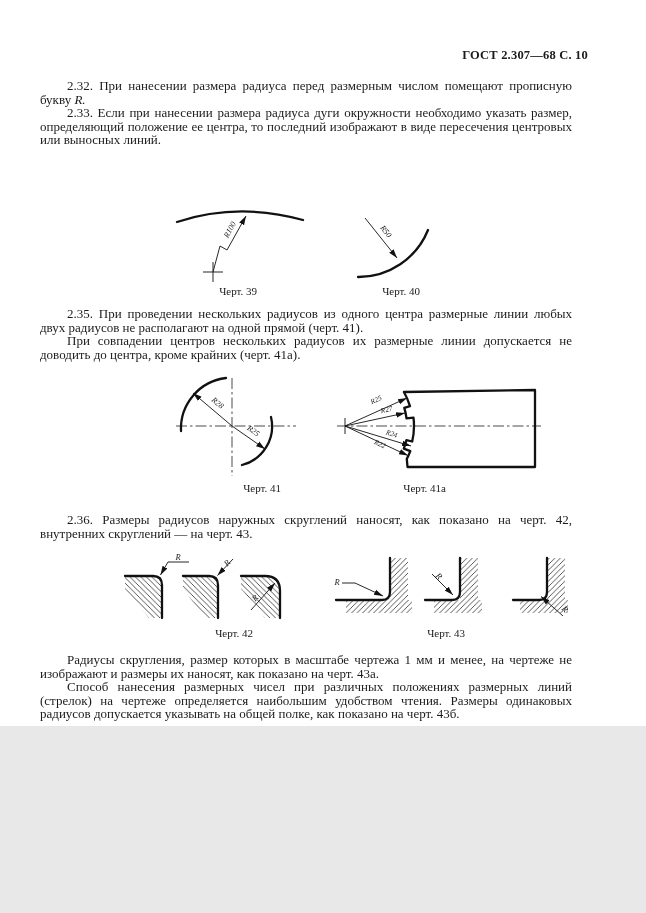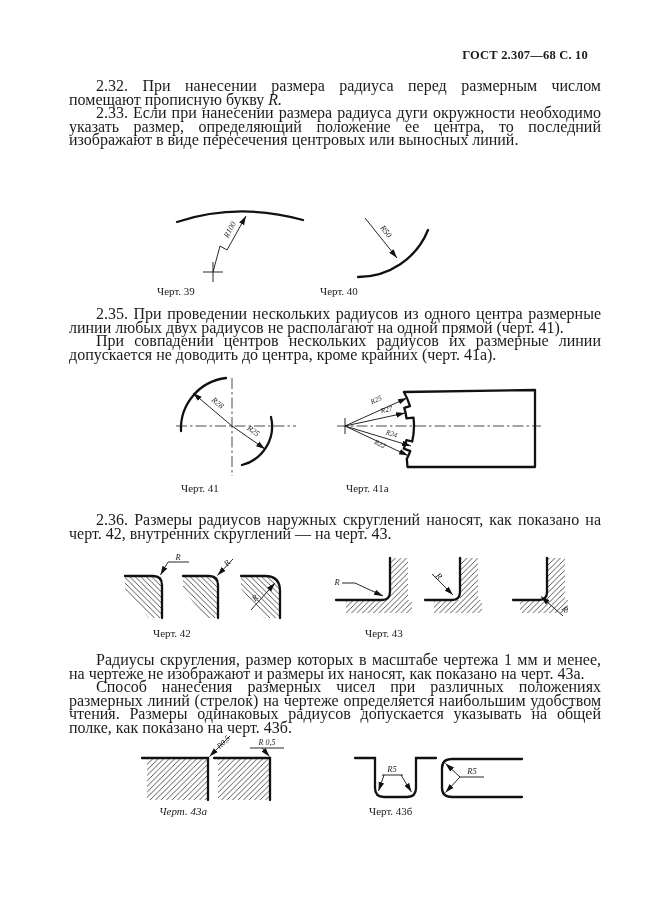--- a/index.html
+++ b/index.html
@@ -1,25 +1,25 @@
 <!DOCTYPE html>
 <html><head>
 <meta charset="utf-8">
 <style>
   html,body{margin:0;padding:0;background:#e8e8e8;}
-  .page{position:relative;width:646px;height:913px;background:#ffffff;
+  .page{position:relative;width:646px;height:726px;background:#ffffff;
         font-family:"Liberation Serif",serif;color:#1b1b1b;overflow:hidden;}
   .hdr{position:absolute;top:48px;left:0;width:588px;text-align:right;
        font-size:12.5px;font-weight:bold;letter-spacing:0.2px;}
-  .tb{position:absolute;left:69px;width:532px;font-size:16px;line-height:13.6px;
+  .tb{position:absolute;left:40px;width:532px;font-size:13px;line-height:13.6px;
       text-align:justify;}
   .tb p{margin:0;text-indent:27px;}
   .it{font-style:italic;}
   .fig{position:absolute;}
-  .cap{position:absolute;width:100px;text-align:left;font-size:11px;}
+  .cap{position:absolute;width:100px;text-align:right;font-size:11px;}
   svg{display:block;overflow:visible;}
   svg text{font-family:"Liberation Serif",serif;font-style:italic;fill:#1b1b1b;}
   .thin{stroke:#1b1b1b;stroke-width:0.95;fill:none;}
   .thick{stroke:#111;stroke-width:2.3;fill:none;stroke-linecap:round;}
   .cl{stroke:#2a2a2a;stroke-width:0.85;fill:none;stroke-dasharray:11 3 2.5 3;}
 </style>
 </head>
 <body>
 
 <div class="page">

